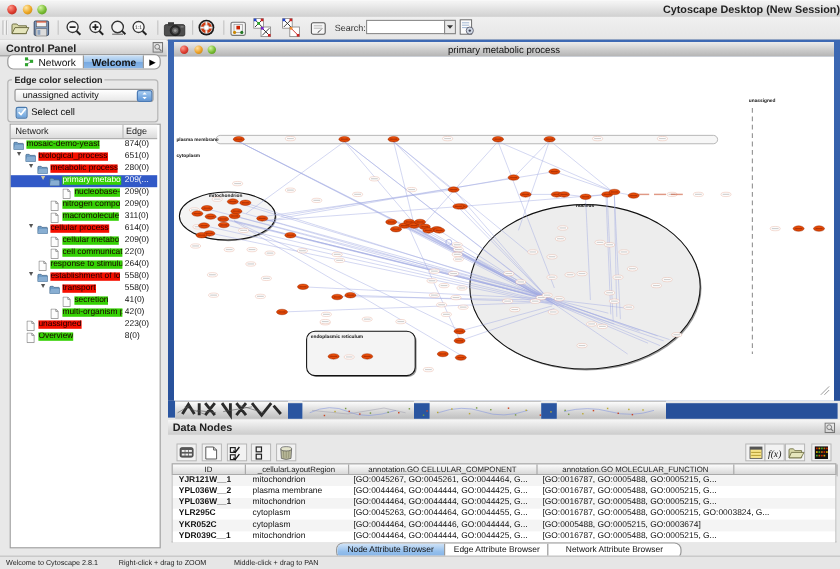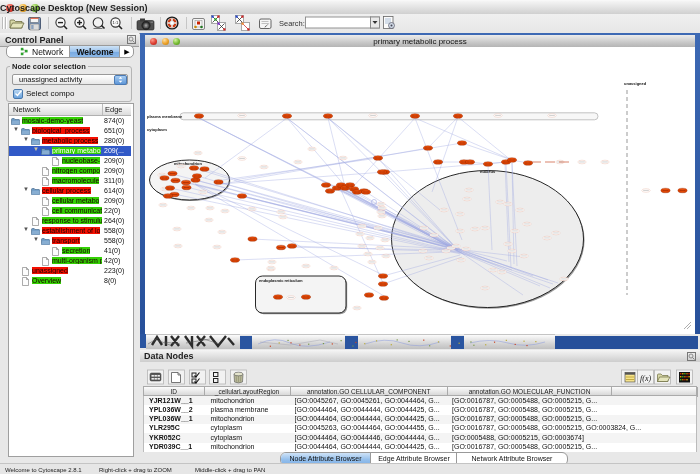--- a/index.html
+++ b/index.html
@@ -8,21 +8,21 @@
 .abs{position:absolute;}
 .tbar{background:linear-gradient(#f5f5f5,#e3e3e3 45%,#cdcdcd);border-bottom:1px solid #9d9d9d;}
 </style>
 </head>
 <body>
 
 <div class="abs tbar" style="left:0;top:0;width:700px;height:14px;border-top:1px solid #f8f8f8;">
   <div class="abs" style="left:6px;top:3px;width:8px;height:8px;border-radius:50%;background:radial-gradient(circle at 35% 30%,#ff9a8a,#dd3c30 55%,#a02015);"></div>
   <div class="abs" style="left:18.5px;top:3px;width:8px;height:8px;border-radius:50%;background:radial-gradient(circle at 35% 30%,#ffe9a8,#eca522 55%,#b47b12);"></div>
   <div class="abs" style="left:30.5px;top:3px;width:8px;height:8px;border-radius:50%;background:radial-gradient(circle at 35% 30%,#d4f5a0,#78bb33 55%,#4d8b15);"></div>
-  <div class="abs" style="left:0;top:2px;width:700px;text-align:left;font-size:9px;font-weight:bold;color:#222;">Cytoscape Desktop (New Session)</div>
+  <div class="abs" style="left:0;top:2px;width:700px;text-align:right;font-size:9px;font-weight:bold;color:#222;">Cytoscape Desktop (New Session)</div>
 </div>
 
 <div class="abs" style="left:0;top:14px;width:700px;height:19px;background:linear-gradient(#f0f0f0,#e6e6e6);border-bottom:1px solid #a8a8a8;">
   <div class="abs" style="left:2px;top:3px;width:1px;height:12px;background:#bbb;border-right:1px solid #fff;"></div>
   <div class="abs" style="left:5px;top:3px;width:1px;height:12px;background:#bbb;border-right:1px solid #fff;"></div>
 </div>
 <svg class="abs" style="left:0;top:14px;" width="700" height="19" viewBox="0 0 700 19">
 
   <g transform="translate(9,3)">
     <path d="M1 11 L1 4 Q1 3 2 3 L5 3 L6.5 4.5 L13 4.5 L13 11 Z" fill="#d8d8a8" stroke="#6b6b40" stroke-width="0.8"></path>
@@ -158,38 +158,38 @@
   </div>
   <div class="abs" style="left:62px;top:0;width:50px;height:11px;background:linear-gradient(#cde2f6,#9cc3ec 50%,#78aae2 55%,#8cb8e8);border-left:1px solid #9a9a9a;font-size:8.5px;font-weight:bold;color:#111;text-align:center;">
     <span style="position:relative;top:1px;">Welcome</span>
   </div>
   <div class="abs" style="left:112px;top:0;width:14px;height:11px;border-left:1px solid #9a9a9a;text-align:center;font-size:7px;color:#000;">
     <span style="position:relative;top:1.5px;">▶</span>
   </div>
 </div>
 
 <div class="abs" style="left:6px;top:66px;width:124px;height:34px;border:1px solid #b5b5b5;border-radius:3px;"></div>
-<div class="abs" style="left:10px;top:61.5px;font-size:7.5px;font-weight:bold;color:#222;background:#e8e8e8;padding:0 2px;">Node color selection</div>
+<div class="abs" style="left:10px;top:61.5px;font-size:7.5px;font-weight:bold;color:#222;background:#e8e8e8;padding:0 2px;">Edge color selection</div>
 
 <div class="abs" style="left:12px;top:73.5px;width:114px;height:9px;background:linear-gradient(#ffffff,#e8e8e8);border:1px solid #999;border-radius:2px;">
   <div class="abs" style="left:6px;top:0.5px;font-size:7.5px;color:#111;">unassigned activity</div>
   <div class="abs" style="left:101px;top:0.5px;width:11px;height:7.5px;background:linear-gradient(#a6ccf2,#5f97d8);border-radius:2px;border:0.5px solid #4a7ab5;overflow:hidden;">
     <svg width="11" height="8" viewBox="0 0 11 8" style="display:block;">
       <path d="M5.5 0.8 L7.3 2.8 L3.7 2.8 Z" fill="#fff"></path>
       <path d="M5.5 6.8 L7.3 4.8 L3.7 4.8 Z" fill="#fff"></path>
     </svg>
   </div>
 </div>
 
 <div class="abs" style="left:13px;top:88.5px;width:8px;height:8px;background:linear-gradient(#b8d6f2,#6ba3dd);border:1px solid #4879ae;border-radius:2px;">
   <svg width="9" height="9" viewBox="0 0 9 9" style="position:absolute;left:0;top:-1px;">
     <path d="M1.5 4.5 L3.5 6.5 L7.5 1.5" fill="none" stroke="#fff" stroke-width="1.4"></path>
   </svg>
 </div>
-<div class="abs" style="left:26px;top:88.5px;font-size:8px;color:#111;">Select compo</div>
+<div class="abs" style="left:26px;top:88.5px;font-size:8px;color:#111;">Select cell</div>
 
 <div class="abs" style="left:8px;top:103px;width:124px;height:352px;background:#fff;border:1px solid #9f9f9f;"></div>
 <div class="abs" style="left:9px;top:104px;width:122px;height:11px;background:linear-gradient(#fdfdfd,#dcdcdc);border-bottom:1px solid #b0b0b0;font-size:7.5px;color:#222;">
   <span class="abs" style="left:4px;top:1px;">Network</span>
   <span class="abs" style="left:96px;top:1px;">Edge</span>
   <div class="abs" style="left:93px;top:0;width:1px;height:11px;background:#bbb;"></div>
 </div>
 <div id="tree" class="abs" style="left:9px;top:116px;width:122px;font-size:7px;color:#111;">
     <div style="position:absolute;left:0;top:0px;width:122px;height:10px;">
       <svg style="position:absolute;left:2px;top:1.5px;" width="9" height="7" viewBox="0 0 9 7">

